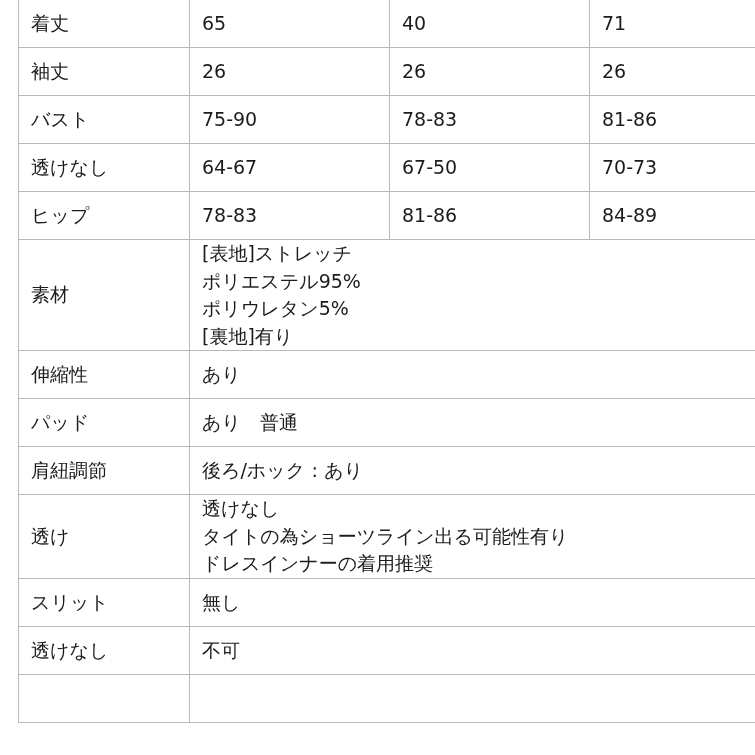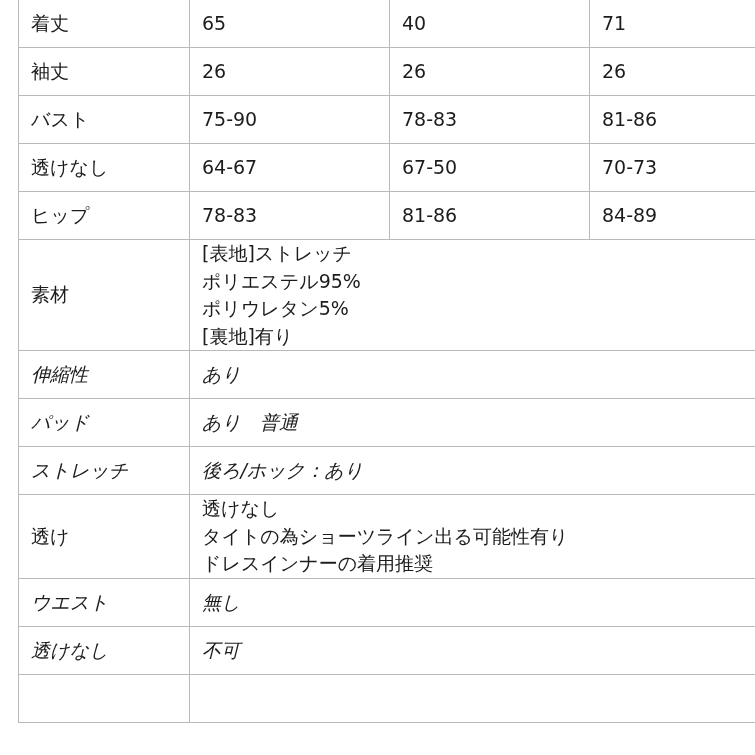--- a/index.html
+++ b/index.html
@@ -47,21 +47,20 @@
     padding: 0;
     width: 187px;
     font-size: 19px;
   }
   tr.sizerow td {
     height: 47px;
     margin-top: 28px;
   }
   tr.tworow td {
     height: 47px;
-    font-style: italic;
   }
   .multiline {
     padding-top: 9px;
     padding-bottom: 9px;
     line-height: 1.52;
   }
   .cellline {
     display: block;
     white-space: pre;
   }
@@ -117,35 +116,35 @@
         <td class="label">伸縮性</td>
         <td colspan="3">あり</td>
       </tr>
 
       <tr class="tworow">
         <td class="label">パッド</td>
         <td colspan="3">あり　普通</td>
       </tr>
 
       <tr class="tworow">
-        <td class="label">ストレッチ</td>
+        <td class="label">肩紐調節</td>
         <td colspan="3">後ろ/ホック：あり</td>
       </tr>
 
       <tr>
         <td class="label">透け</td>
         <td class="multiline" colspan="3">
           <span class="cellline">透けなし</span>
           <span class="cellline">タイトの為ショーツライン出る可能性有り</span>
           <span class="cellline">ドレスインナーの着用推奨</span>
         </td>
       </tr>
 
       <tr class="tworow">
-        <td class="label">ウエスト</td>
+        <td class="label">スリット</td>
         <td colspan="3">無し</td>
       </tr>
 
       <tr class="tworow">
         <td class="label">透けなし</td>
         <td colspan="3">不可</td>
       </tr>
 
       <tr class="tworow">
         <td class="label">&nbsp;</td>

